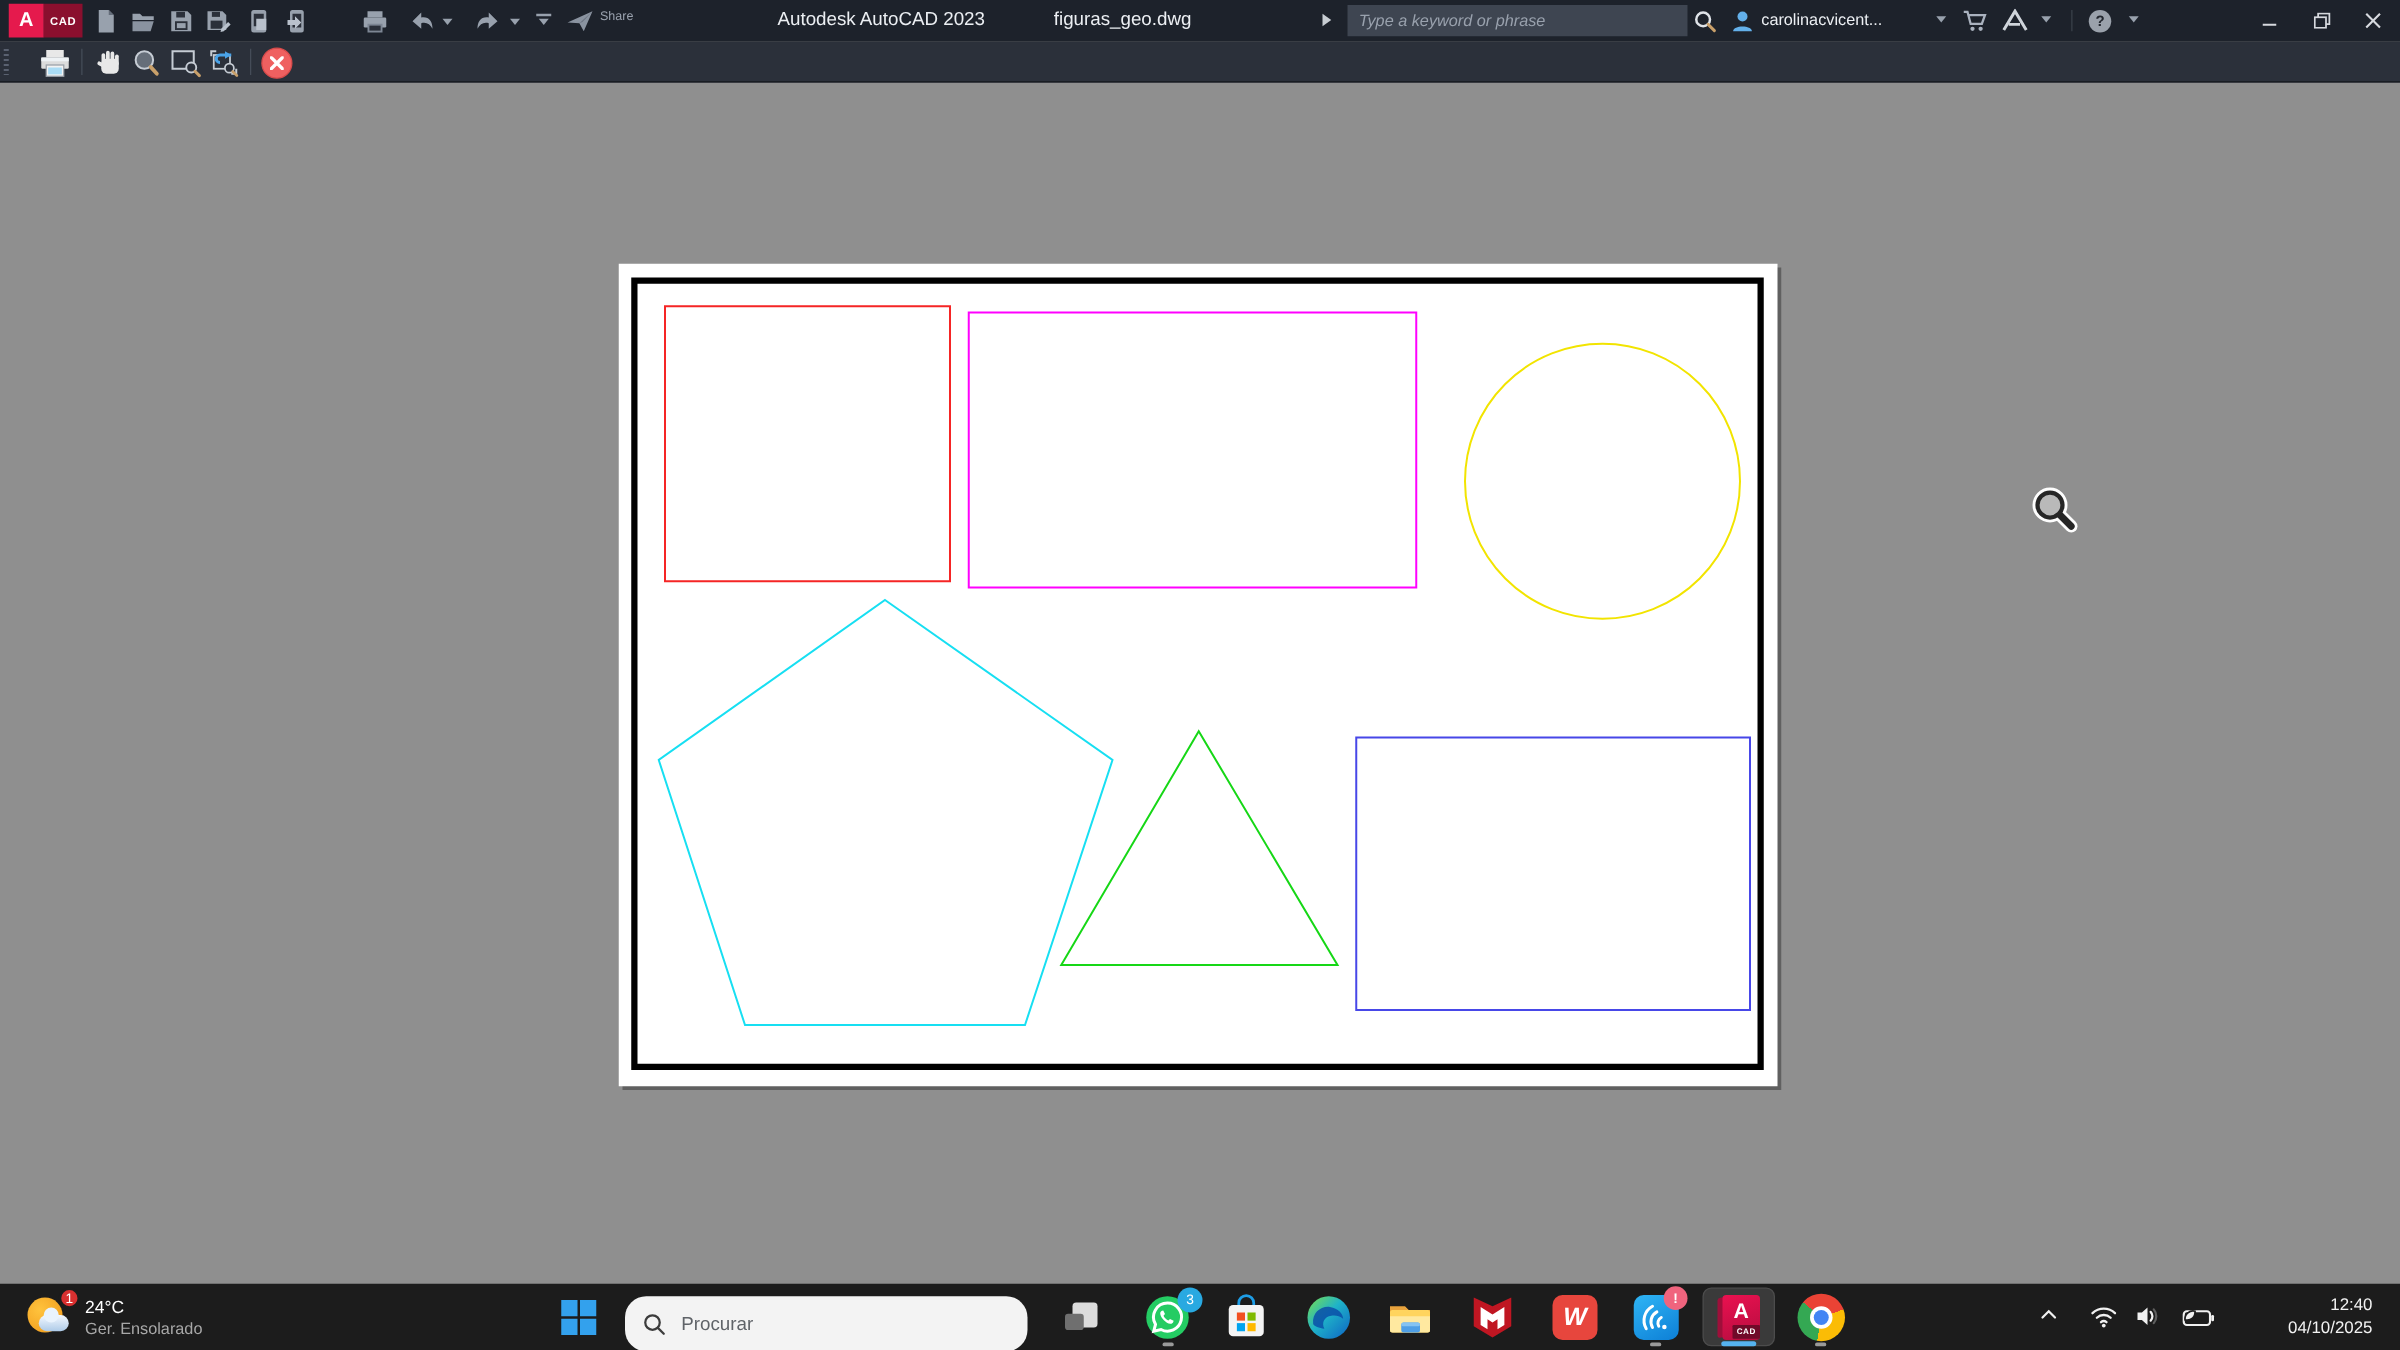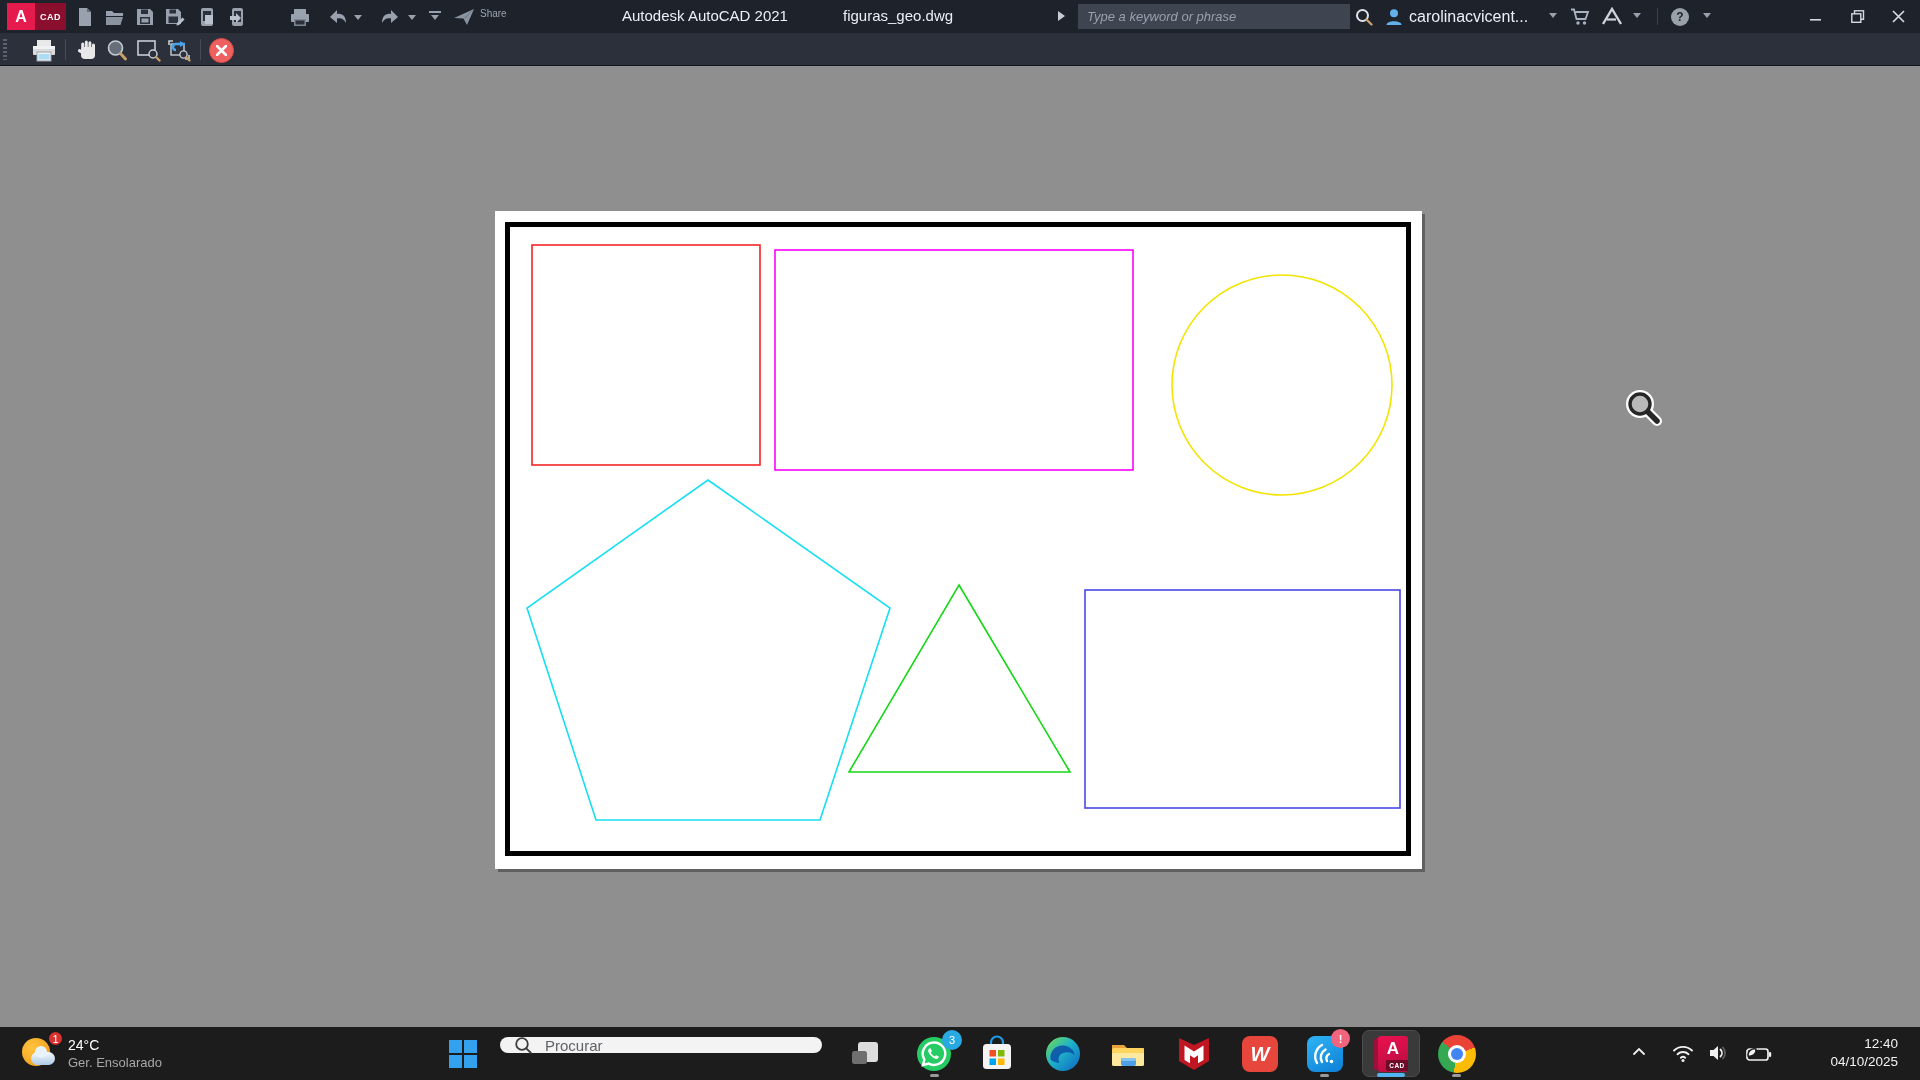--- a/index.html
+++ b/index.html
@@ -62,21 +62,21 @@
   .wx-cloud::before { content:""; position:absolute; left:4px; top:-6px; width:12px; height:12px;
                       border-radius:50%; background:#e9f3fd; }
   .wx-badge { position:absolute; right:-2px; top:-2px; width:17px; height:17px; border-radius:50%;
               background:#d93030; color:#fff; font-size:11px; display:flex; align-items:center;
               justify-content:center; border:2px solid #1c1c1c; }
   .wx-temp { color:#ffffff; font-size:14px; line-height:18px; }
   .wx-cond { color:#a8a8a8; font-size:13px; line-height:17px; }
   .tb-app { position:absolute; top:7px; width:40px; height:40px; display:flex;
             align-items:center; justify-content:center; }
   .run-dot { position:absolute; top:47px; width:9px; height:3px; border-radius:2px; background:#9a9a9a; }
-  .search-pill { position:absolute; left:500px; top:10px; width:322px; height:16px; border-radius:17px;
+  .search-pill { position:absolute; left:500px; top:10px; width:322px; height:44px; border-radius:17px;
                  background:#f3f3f3; display:flex; align-items:center; padding-left:14px; gap:12px; }
   .search-pill span { color:#5f6368; font-size:15px; }
   .app-badge { position:absolute; width:20px; height:20px; border-radius:50%; background:#29a9e1;
                color:#fff; font-size:11px; display:flex; align-items:center; justify-content:center; }
   .acad-active { position:absolute; left:1362px; top:3px; width:58px; height:47px;
                  background:#3a3a3a; border:1px solid #4c4c4c; border-radius:7px; }
   .acad-bar { position:absolute; left:1377px; top:46px; width:28px; height:4px; border-radius:2px;
               background:#55b3ef; }
   .acadapp { position:relative; width:34px; height:36px; }
   .acadapp .spine { position:absolute; left:0; top:2px; width:6px; height:32px; background:#9e0f3a;
@@ -184,40 +184,40 @@
     <div class="caret-d" style="margin-top:2px"></div>
   </div>
   <div class="tb-icon" style="left:452px">
     <svg width="22" height="20" viewBox="0 0 22 20">
         <path d="M1 11L21 2l-7 16-3.5-6.5z" fill="#8a93a0"></path>
         <path d="M10.5 11.5L21 2l-8 8.5z" fill="#6b7380"></path>
       </svg>
   </div>
   <div class="share-lbl" style="left:480px">Share</div>
 
-  <div class="tb-text" style="left:622px">Autodesk AutoCAD 2021</div>
+  <div class="tb-text" style="left:622px">Autodesk AutoCAD 2023</div>
   <div class="tb-text" style="left:843px">figuras_geo.dwg</div>
 
   <div class="abs" style="left:1058px;top:11px">
       <div class="caret-r"></div>
     </div>
   <input class="tb-search" placeholder="Type a keyword or phrase" style="">
   <div class="tb-icon" style="left:1352px">
     <svg width="20" height="20" viewBox="0 0 20 20">
         <circle cx="8.5" cy="8.5" r="5.5" fill="none" stroke="#dfe3e8" stroke-width="2"></circle>
         <line x1="12.5" y1="12.5" x2="17.5" y2="17.5" stroke="#c9a06a" stroke-width="2.4" stroke-linecap="round"></line>
       </svg>
   </div>
   <div class="tb-icon" style="left:1382px">
     <svg width="20" height="20" viewBox="0 0 20 20">
         <circle cx="10" cy="6.2" r="4" fill="#63b0ea"></circle>
         <path d="M2.5 18c0-5 15-5 15 0z" fill="#63b0ea"></path>
       </svg>
   </div>
-  <div class="tb-text" style="left:1409px;font-size:16px;top:8px">carolinacvicent...</div>
+  <div class="tb-text" style="left:1409px;font-size:13px;top:8px">carolinacvicent...</div>
   <div class="abs" style="left:1549px;top:13px">
       <div class="caret-d" style="margin:0"></div>
     </div>
 
   <div class="tb-icon" style="left:1568px">
     <svg width="21" height="20" viewBox="0 0 21 20">
         <path d="M1 2.5h3l2.5 9.5h9l2.5-7H5.5" fill="none" stroke="#aab2bf" stroke-width="1.8"></path>
         <circle cx="8" cy="16" r="1.7" fill="#aab2bf"></circle>
         <circle cx="14.5" cy="16" r="1.7" fill="#aab2bf"></circle>
       </svg>

